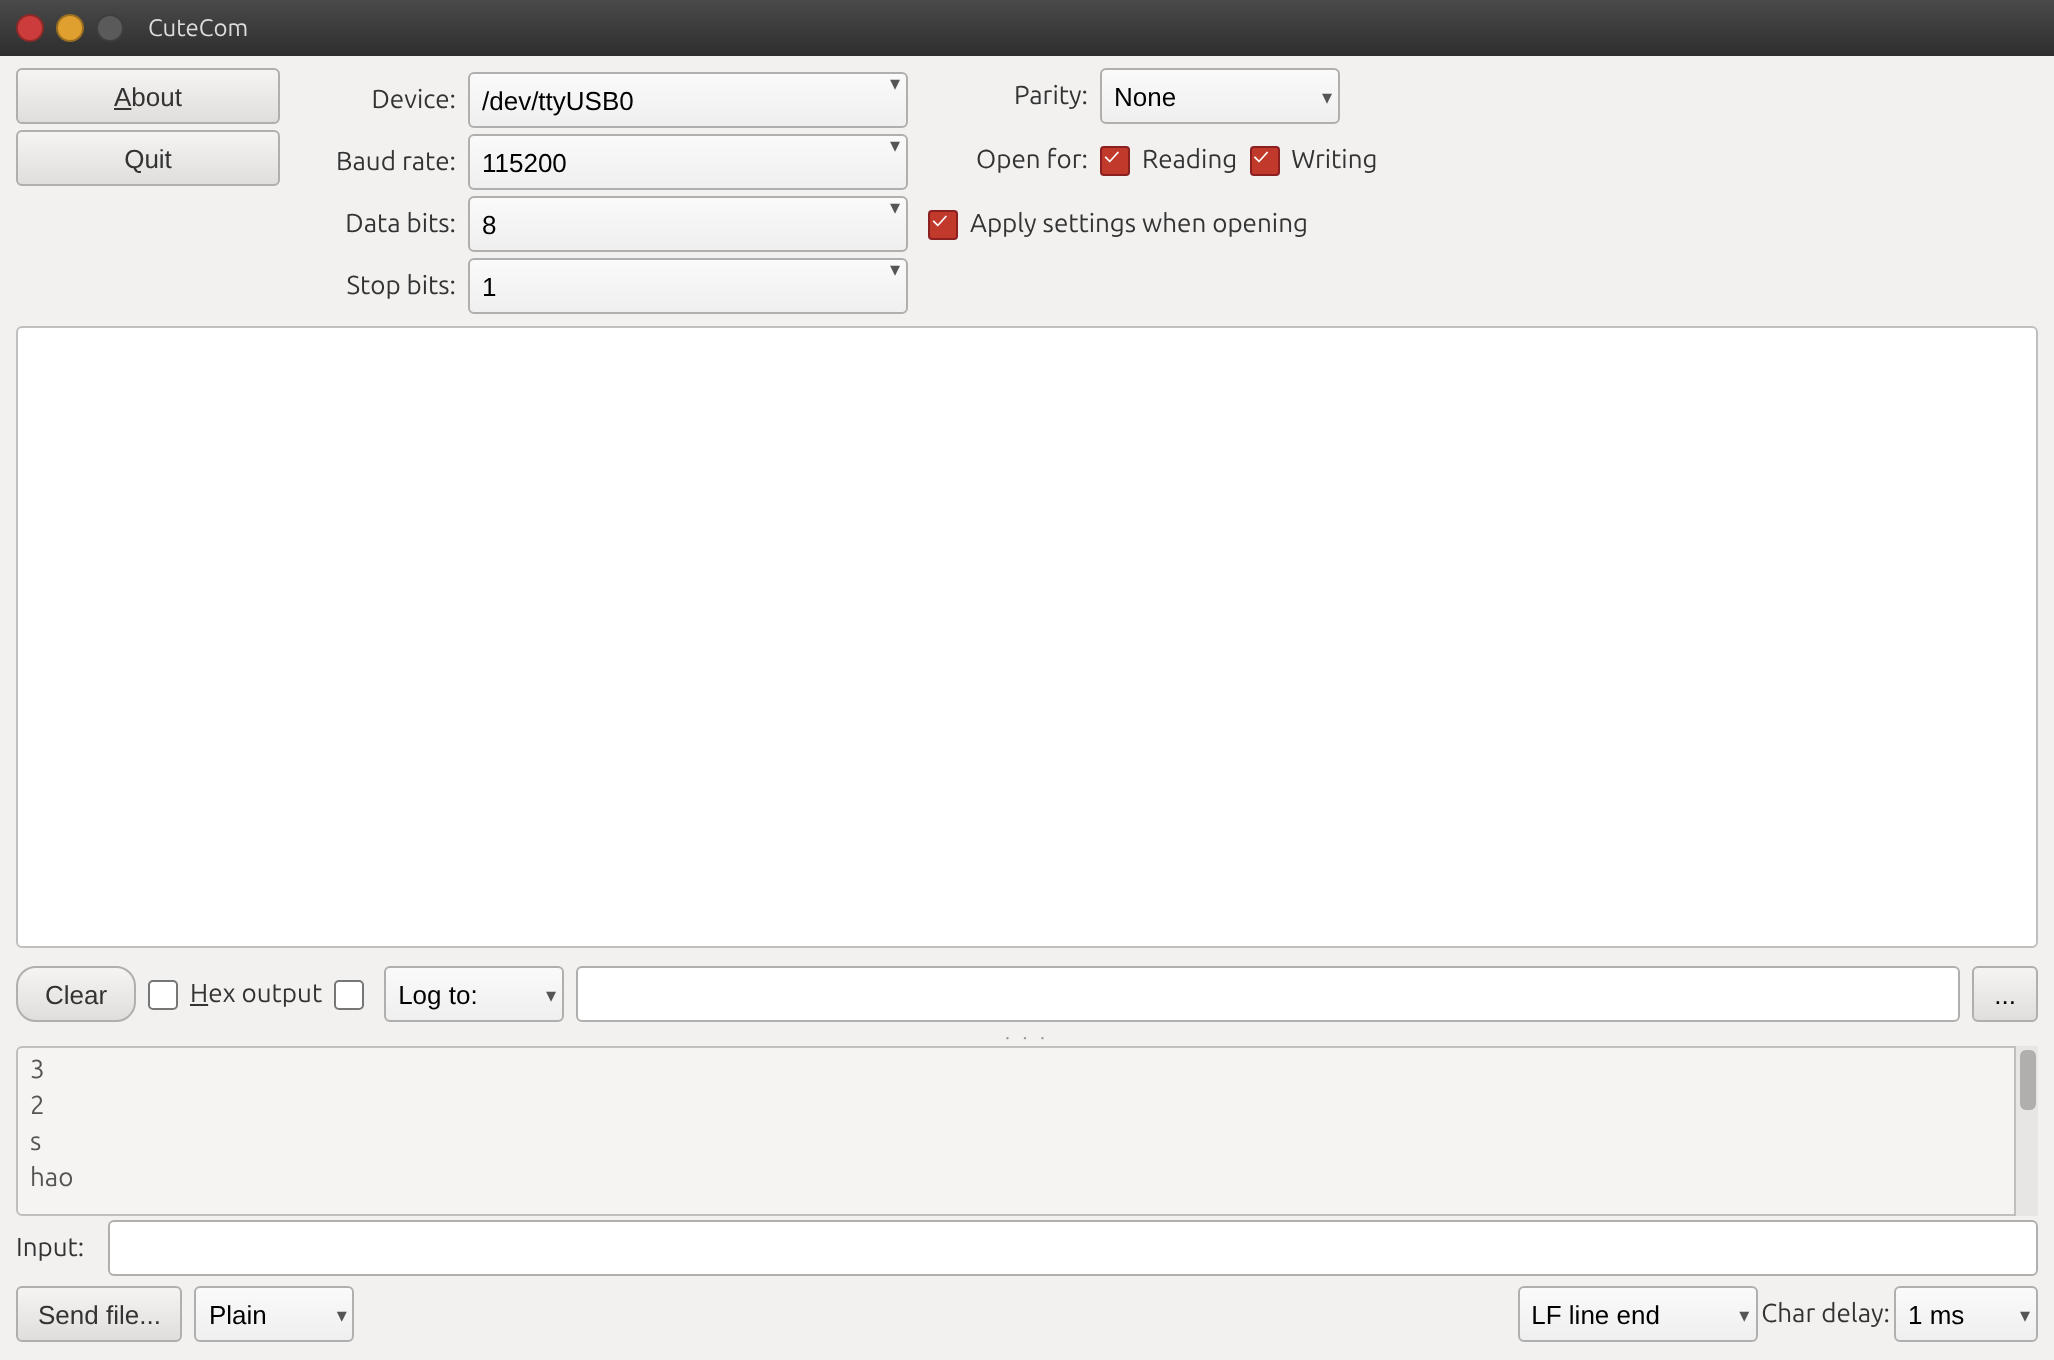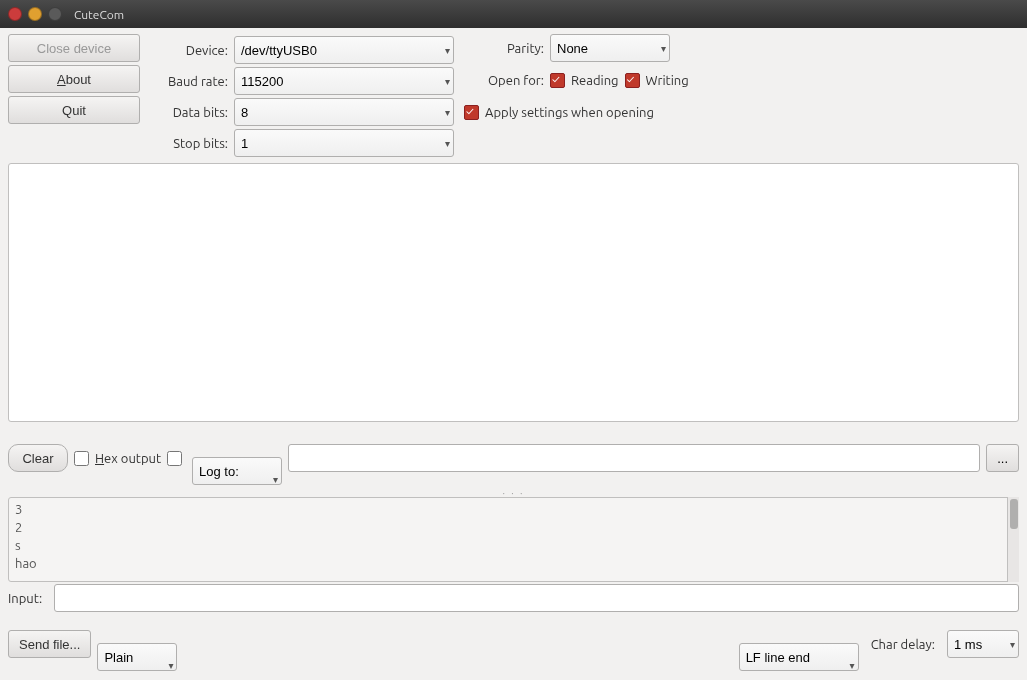--- a/index.html
+++ b/index.html
@@ -61,21 +61,21 @@
       cursor: pointer;
       font-size: 13px;
       color: #333;
       text-align: center;
       min-height: 28px;
     }
     .gtk-button:disabled { color: #999; }
     .combo-wrapper {
       position: relative;
       display: inline-flex;
-      align-items: center;
+      align-items: flex-start;
     }
     .combo-wrapper select, .gtk-select {
       background: linear-gradient(to bottom, #fafafa, #efefef);
       border: 1px solid #b0afae;
       border-radius: 3px;
       padding: 3px 22px 3px 6px;
       font-size: 13px;
       appearance: none;
       -webkit-appearance: none;
       cursor: pointer;
@@ -222,27 +222,26 @@
     .footer-bar {
       display: flex;
       align-items: center;
       gap: 6px;
       padding: 3px 0;
     }
     .footer-right {
       margin-left: auto;
       display: flex;
       align-items: center;
-      gap: 12px;
+      gap: 2px;
     }
     .footer-select-wrap {
       position: relative;
       display: inline-flex;
-      align-items: flex-end;
-      margin-top: 26px;
+      align-items: center;
     }
     .footer-select-wrap select {
       background: linear-gradient(to bottom, #fafafa, #efefef);
       border: 1px solid #b0afae;
       border-radius: 3px;
       padding: 3px 22px 3px 6px;
       font-size: 13px;
       appearance: none;
       -webkit-appearance: none;
       cursor: pointer;
@@ -297,21 +296,20 @@
   <div class="title-bar-btn btn-min"></div>
   <div class="title-bar-btn btn-max"></div>
   <span class="title-bar-title">CuteCom</span>
 </div>
 
 <div class="main-container">
 
   <div class="top-section">
 
     <div class="left-buttons">
-      <button class="gtk-button" disabled="">Close device</button>
       <button class="gtk-button">
         <span class="underline">A</span><span id="about-label">bout</span>
       </button>
       <button class="gtk-button">Quit</button>
     </div>
 
     <div style="display:flex; flex-direction:column; gap:3px; margin-top:2px;">
       <div style="display:flex; align-items:center; gap:6px; height:28px;">
         <span style="min-width:80px; text-align:right;">Device:</span>
         <div class="combo-wrapper">

